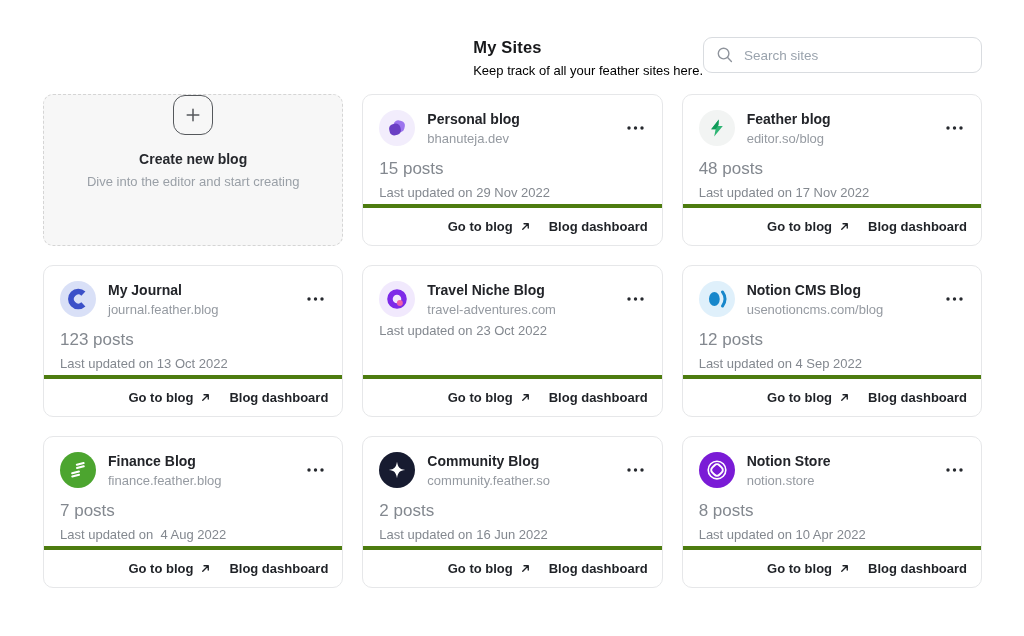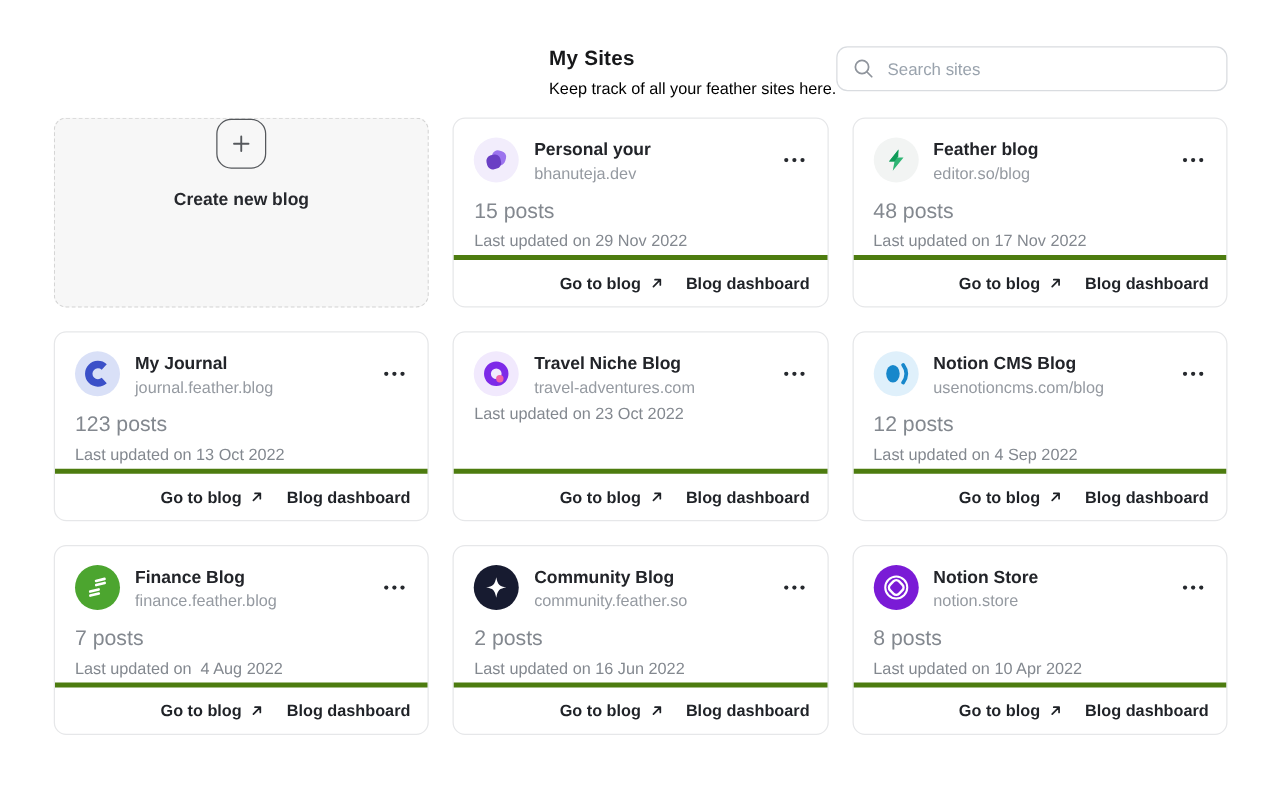--- a/index.html
+++ b/index.html
@@ -4,21 +4,21 @@
 <style>
   html,body{margin:0;padding:0}
   body{
     width:1024px;height:636px;overflow:hidden;background:#ffffff;
     font-family:"Liberation Sans",sans-serif;color:#1d1f23;
   }
   .page{padding:36px 42px 0 43px}
   .header{display:flex;justify-content:flex-end;align-items:flex-start}
   .page-title{font-size:16.5px;font-weight:700;color:#17181a;letter-spacing:.2px;line-height:22px}
   .page-subtitle{margin-top:5px;font-size:13px;color:#000000;line-height:16px}
-  .search{position:relative;width:313px;height:36px;margin-top:1px}
+  .search{position:relative;width:279px;height:36px;margin-top:1px}
   .search input{
     width:100%;height:100%;box-sizing:border-box;border:1px solid #d9dce0;border-radius:9px;
     padding:0 12px 0 40px;font-family:"Liberation Sans",sans-serif;font-size:13.5px;color:#1d1f23;
     outline:none;background:#fff;
   }
   .search input::placeholder{color:#9aa3ad}
   .search .search-ic{position:absolute;left:13px;top:9px;pointer-events:none}
 
   .grid{margin-top:15px;display:grid;grid-template-columns:repeat(3,1fr);gap:19px}
   .card{
@@ -75,33 +75,34 @@
 
   <div class="grid">
 
     <div class="create-card">
       <div class="plus-box">
         <svg width="16" height="16" viewBox="0 0 16 16">
           <path d="M8 2.2 V13.8 M2.2 8 H13.8" stroke="#55585c" stroke-width="1.5" stroke-linecap="round" fill="none"></path>
         </svg>
       </div>
       <div class="create-title">Create new blog</div>
+      <div class="create-sub">Dive into the editor and start creating</div>
     </div>
 
     <article class="card">
       <div class="card-body">
         <div class="card-head">
           <span class="avatar" style="background:#F2EDFC">
             <svg width="22" height="22" viewBox="0 0 20 20">
               <rect x="6.6" y="3.2" width="10.4" height="10.4" rx="4.2" fill="#9C74EE" transform="rotate(14 11.8 8.4)"></rect>
               <rect x="3" y="6.2" width="10.4" height="10.4" rx="4.2" fill="#6A3FC4" transform="rotate(-14 8.2 11.4)"></rect>
             </svg>
           </span>
           <div class="meta">
-            <div class="site-name">Personal your</div>
+            <div class="site-name">Personal blog</div>
             <div class="site-domain">bhanuteja.dev</div>
           </div>
           <button class="menu-btn">
             <svg width="17" height="4" viewBox="0 0 17 4">
               <circle cx="2" cy="2" r="1.7" fill="#26292e"></circle>
                 <circle cx="8.5" cy="2" r="1.7" fill="#26292e"></circle>
                 <circle cx="15" cy="2" r="1.7" fill="#26292e"></circle>
             </svg>
           </button>
         </div>

